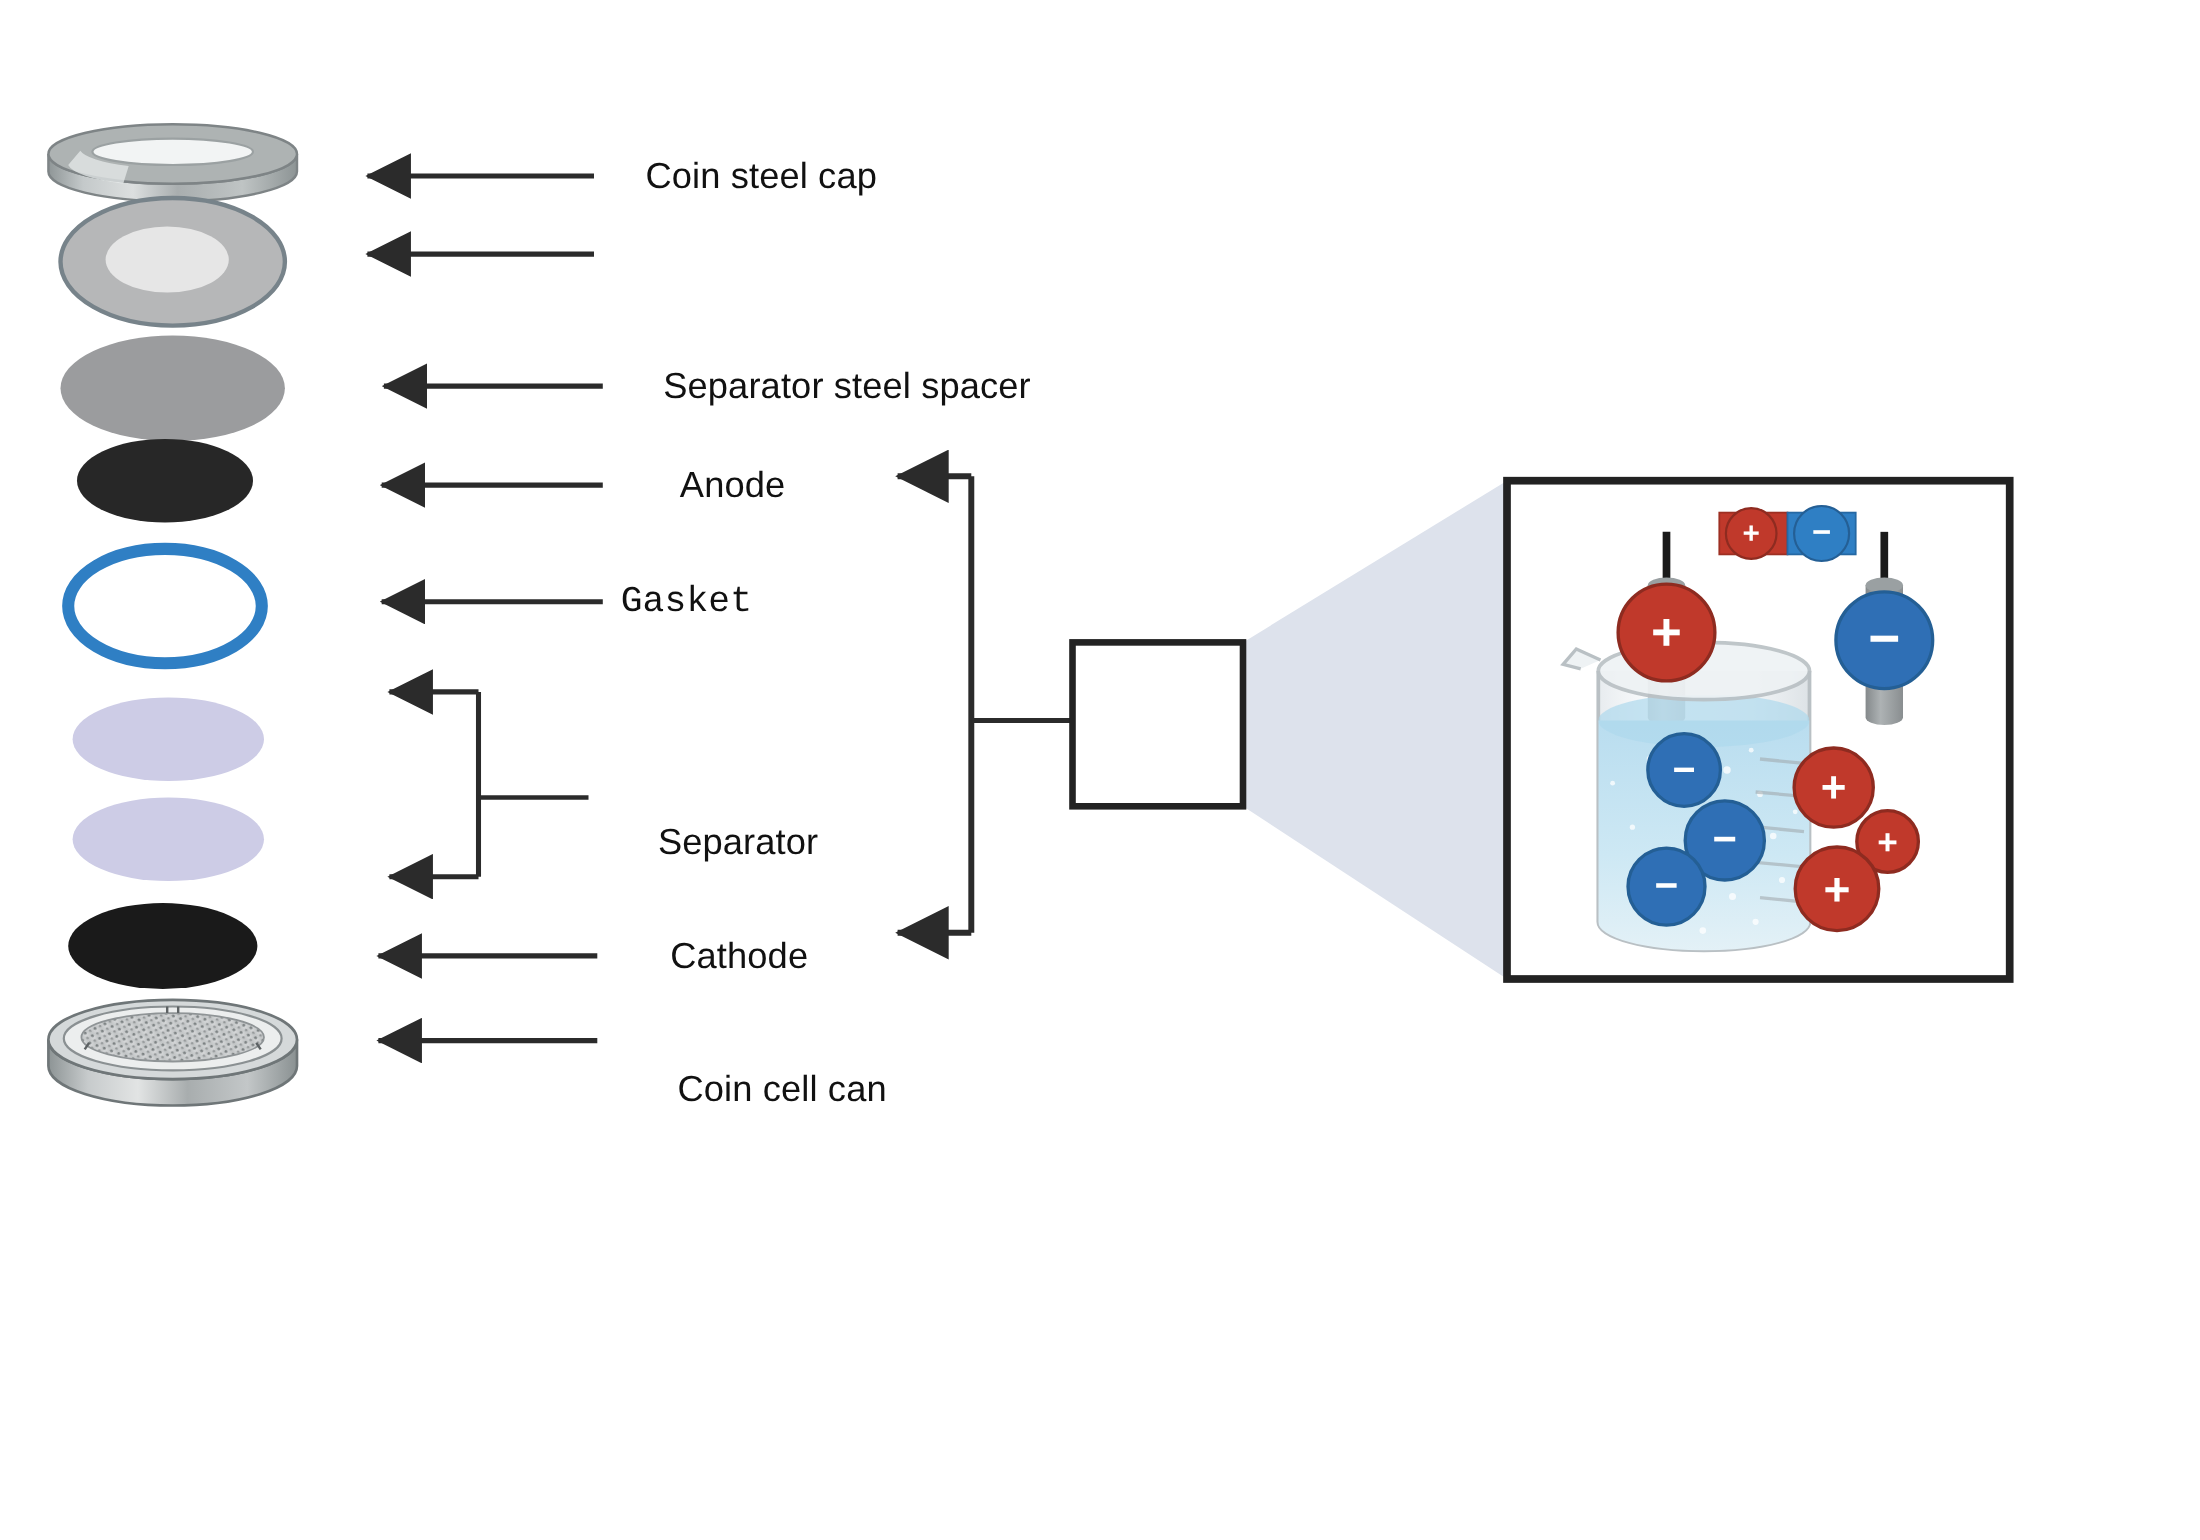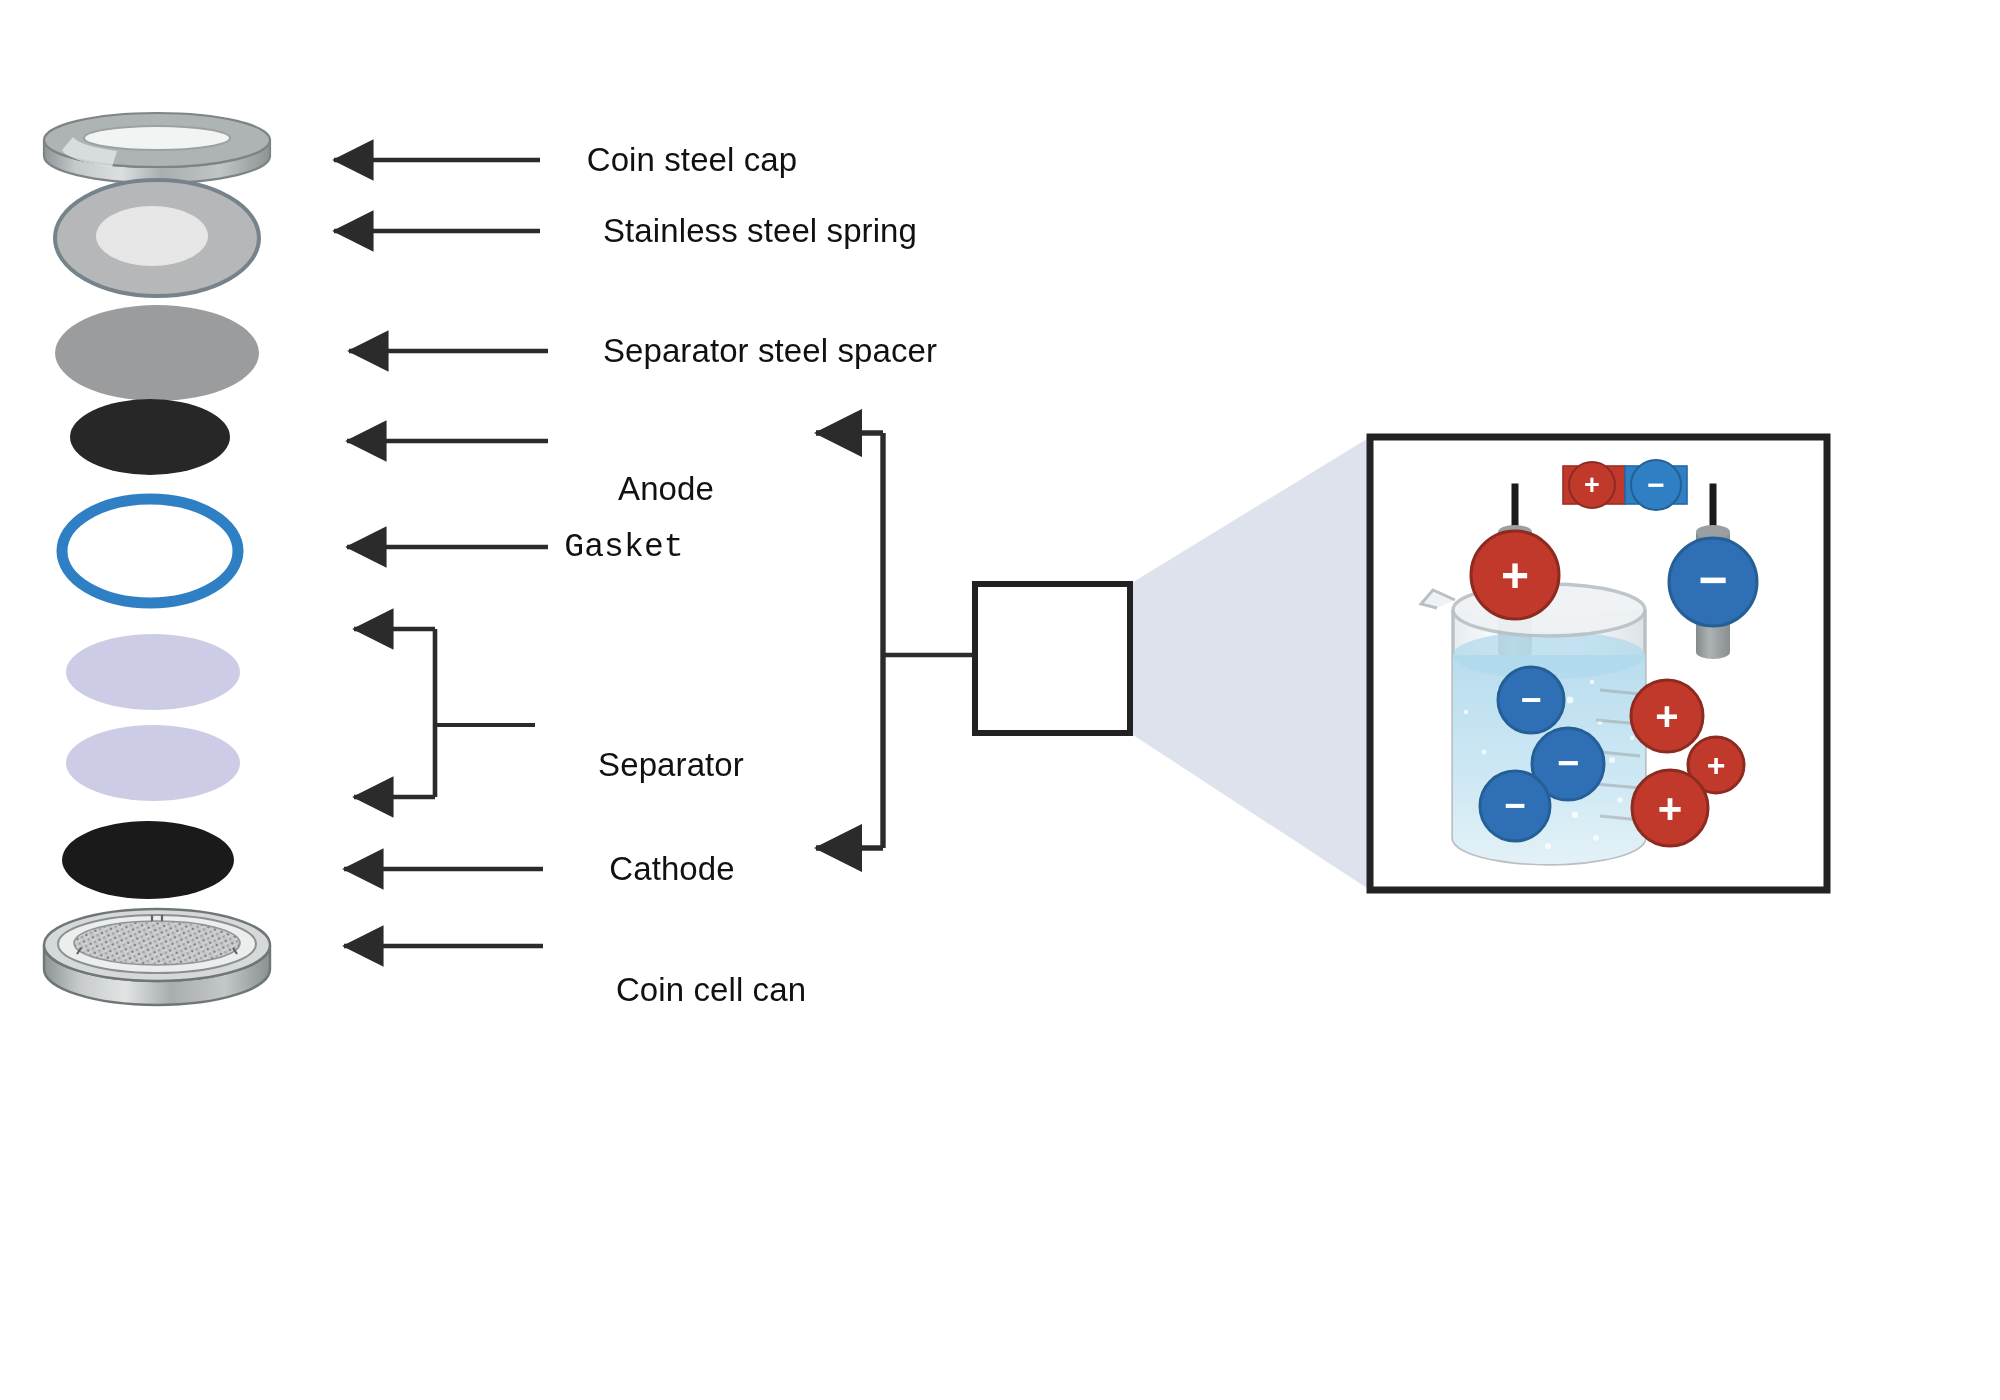--- a/index.html
+++ b/index.html
@@ -258,21 +258,20 @@
         </g>
         <g>
           <circle cx="1670" cy="808" r="38" fill="#c0392b" stroke="#8e2b20" stroke-width="3"></circle>
           <text x="1670" y="808" text-anchor="middle" dominant-baseline="central" fill="#ffffff" font-family="Liberation Sans, sans-serif" font-size="42" font-weight="bold">+</text>
         </g>
       </g>
     </g>
   </svg>
 
   <div class="label" style="left:692px; top:160px;">Coin steel cap</div>
-  <div class="label" style="left:760px; top:231px;">Stainless steel spring</div>
   <div class="label" style="left:770px; top:351px;">Separator steel spacer</div>
-  <div class="label" style="left:666px; top:441px;margin-top:48px;">Anode</div>
+  <div class="label" style="left:666px; top:441px;">Anode</div>
   <div class="label" style="left:624px; top:547px;font-family:Liberation Mono, monospace;">Gasket</div>
   <div class="label" style="left:671px; top:725px;margin-top:40px;">Separator</div>
   <div class="label" style="left:672px; top:869px;">Cathode</div>
   <div class="label" style="left:711px; top:990px;">Coin cell can</div>
 
 </div>
 
 </body></html>

